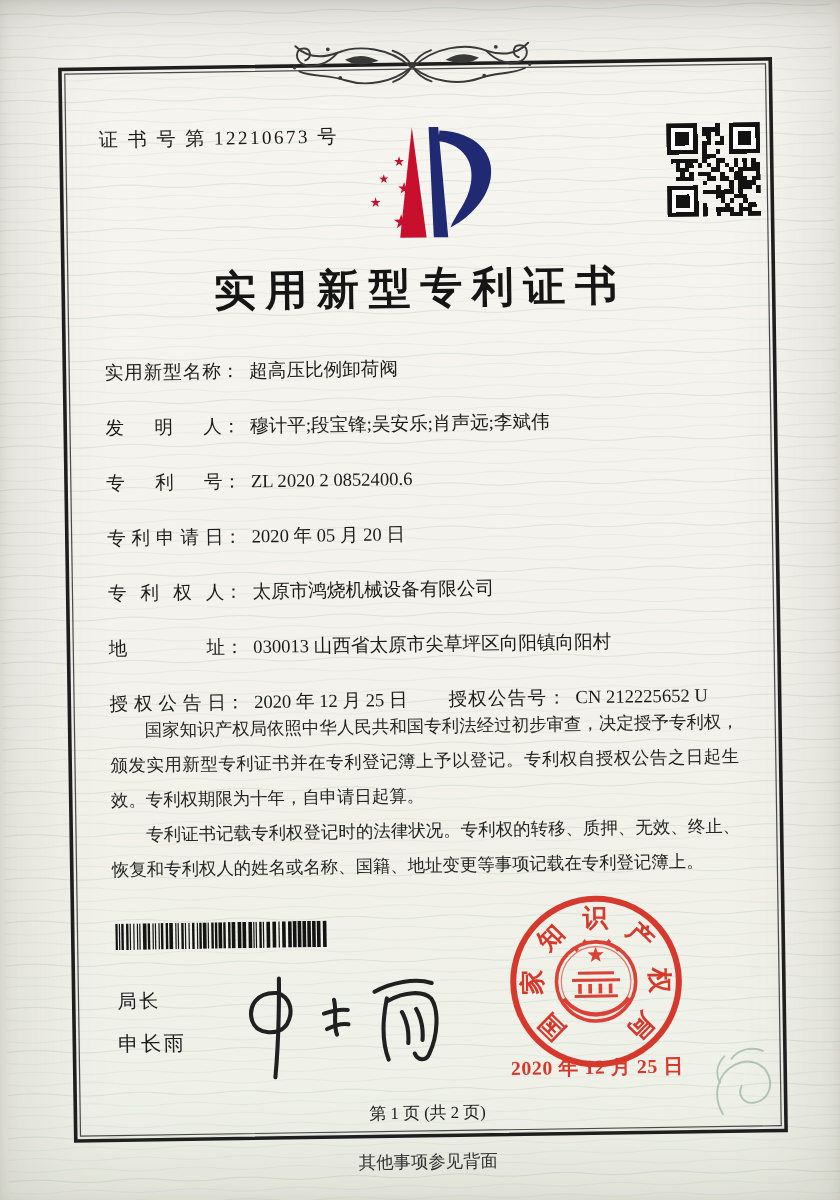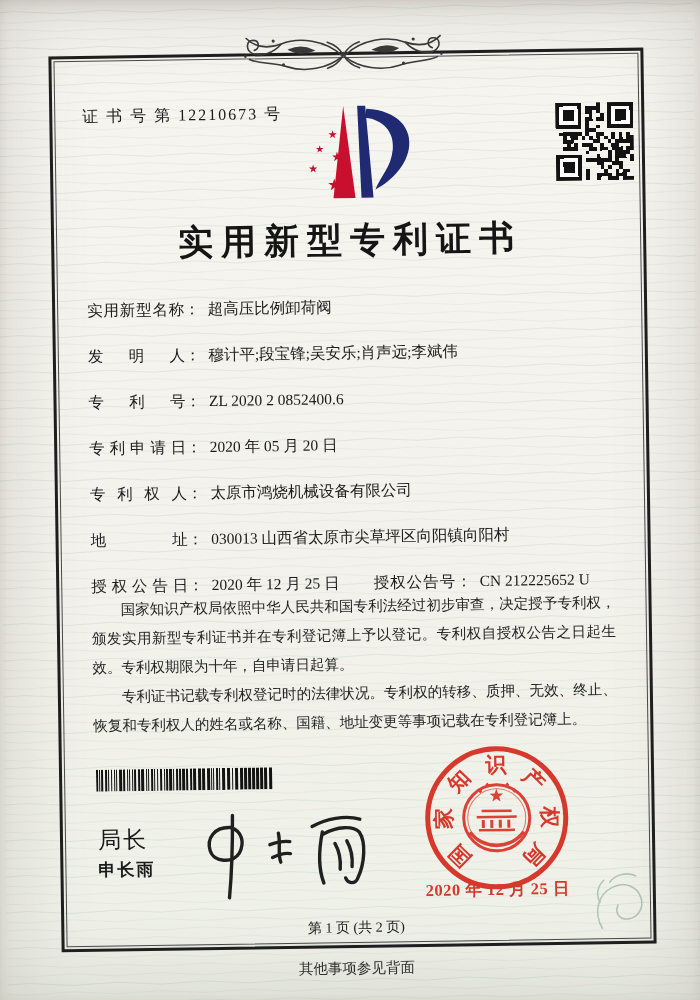--- a/index.html
+++ b/index.html
@@ -22,22 +22,22 @@
   .fields{position:absolute;left:90px;top:297px;width:524px;z-index:2;}
   .field-row{display:flex;align-items:baseline;margin-bottom:25px;font-size:15.5px;white-space:nowrap;}
   .f-label{display:inline-block;width:97px;text-align:justify;text-align-last:justify;}
   .f-colon{margin:0 8px 0 0;}
   .f-pair2{margin-left:34px;display:flex;align-items:baseline;}
   .f-pair2 .f-label{width:auto;letter-spacing:1px;}
   .paragraphs{position:absolute;left:90px;top:592px;width:524px;z-index:2;
     font-size:14.5px;line-height:29px;text-align:justify;color:#242424;}
   .paragraphs p{margin:0;text-indent:2em;}
   .barcode{position:absolute;left:92px;top:766px;z-index:2;}
-  .sig-title{position:absolute;left:93px;top:821px;font-size:23px;letter-spacing:2px;z-index:2;}
-  .sig-name{position:absolute;left:93px;top:855px;font-size:17px;letter-spacing:2px;z-index:2;font-weight:bold;}
+  .sig-title{position:absolute;left:93px;top:821px;font-size:16px;letter-spacing:2px;z-index:2;}
+  .sig-name{position:absolute;left:93px;top:855px;font-size:17px;letter-spacing:2px;z-index:2;}
   .signature{position:absolute;left:172px;top:796px;z-index:2;transform:rotate(-2deg);}
   .seal{position:absolute;left:407px;top:740px;width:170px;height:190px;z-index:3;opacity:.92;}
   .seal-date{position:absolute;left:-6px;width:182px;top:141px;text-align:center;
     font-size:16.5px;font-weight:bold;letter-spacing:.5px;}
   .page-info{position:absolute;left:0;width:700px;top:919px;text-align:center;font-size:14px;z-index:2;}
   .back-note{position:absolute;left:0;width:700px;top:959px;text-align:center;font-size:14.5px;color:#2e2e2e;z-index:2;}
   .dragon{position:absolute;left:584px;top:866px;z-index:1;opacity:.55;}
   .photo-vignette{position:absolute;inset:0;z-index:50;pointer-events:none;
     box-shadow:inset 0 0 90px rgba(80,75,60,.20), inset 0 14px 30px -18px rgba(60,55,45,.28), inset 0 0 8px rgba(80,75,60,.06);}
   svg text{font-family:"Liberation Serif","DejaVu Serif",serif;}

